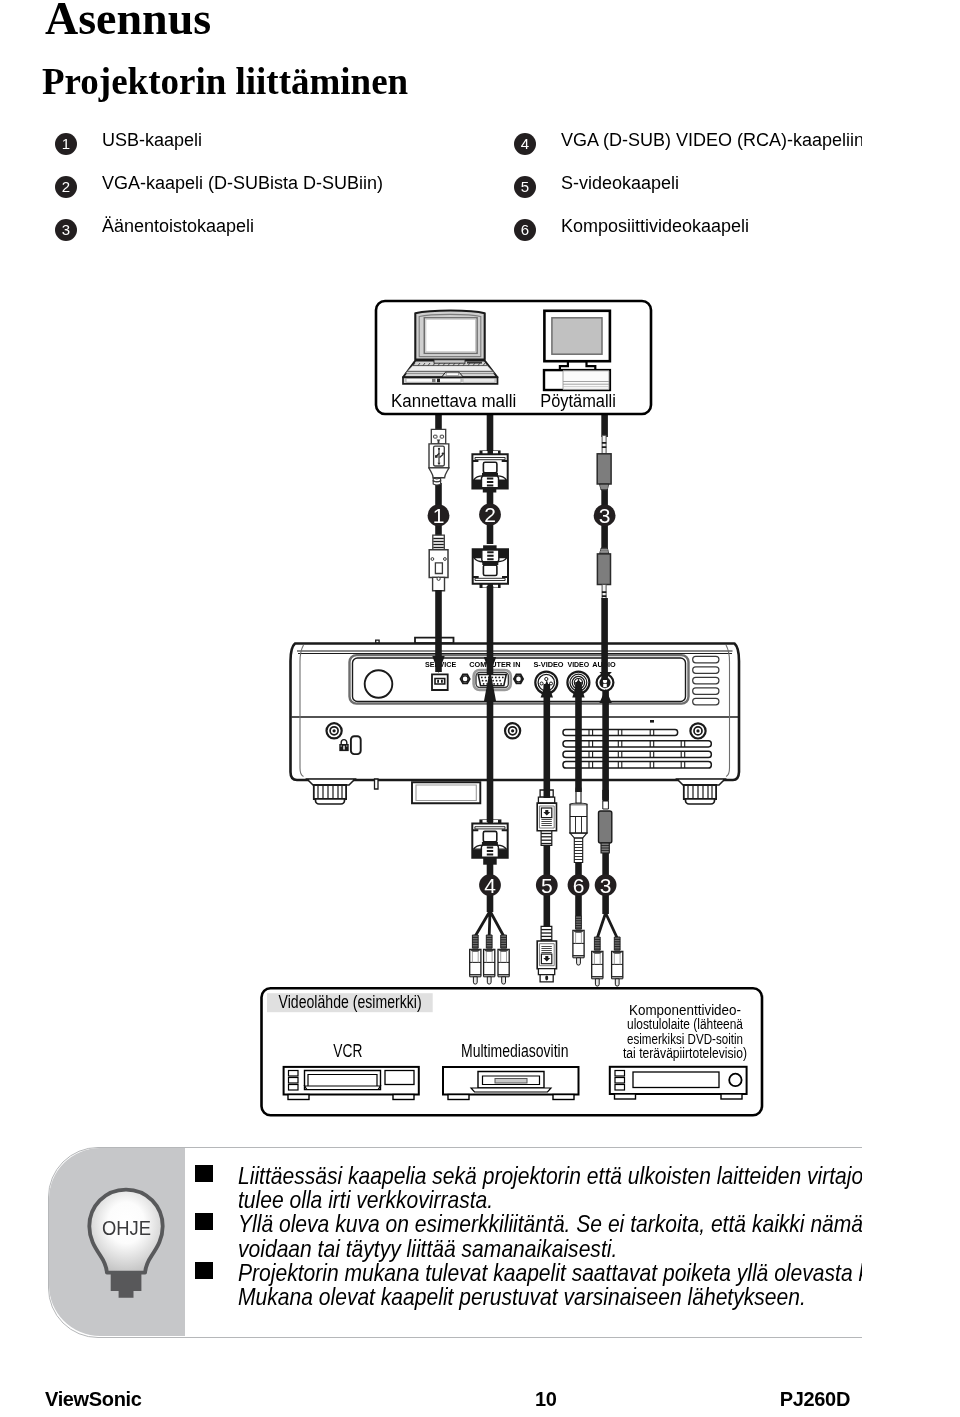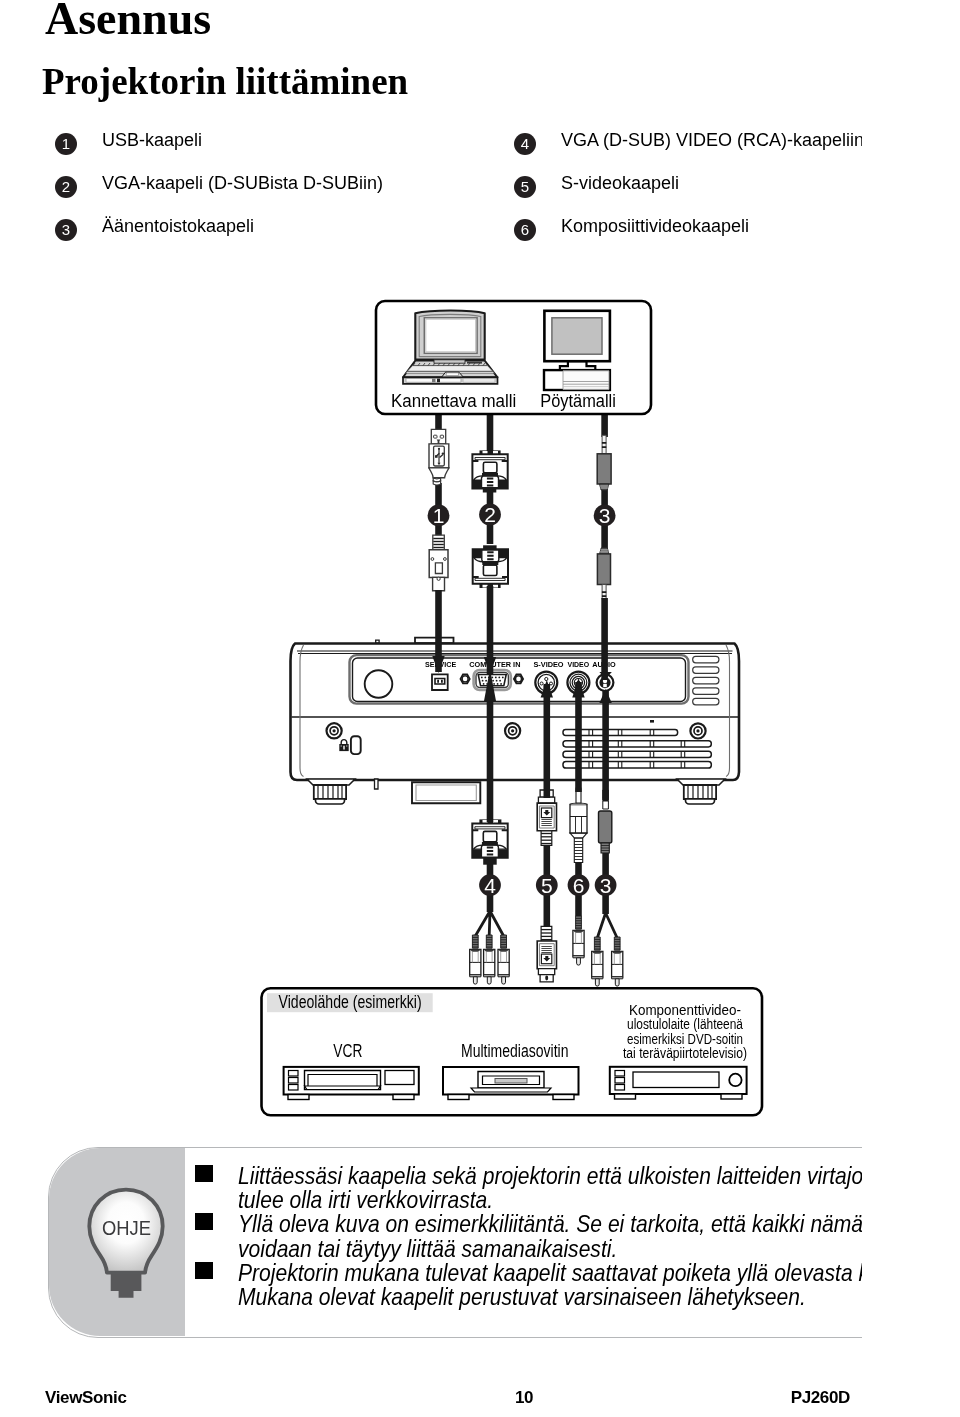--- a/index.html
+++ b/index.html
@@ -32,22 +32,22 @@
   .tip-gray{position:absolute;left:8px;top:1px;width:136px;height:188px;
       background:#c6c7c9;border-radius:51px 0 0 51px;}
   .tip-bulb{position:absolute;left:40px;top:33px;}
   .bulb-t{font-family:"Liberation Sans",sans-serif;font-size:20px;fill:#3a3a3c;font-weight:600;
       text-anchor:middle;font-weight:400;}
   .tip-body{position:absolute;left:153px;top:17px;width:830px;}
   .tip-item{position:relative;}
   .tip-sq{position:absolute;left:1px;top:1px;width:18px;height:17px;background:#000;}
   .tip-txt{display:block;margin-left:44px;width:812px;font-size:23.8px;font-style:italic;
       line-height:24.2px;transform:scaleX(0.885);transform-origin:left top;}
-  .footer{position:absolute;top:1388px;font-weight:bold;font-size:17px;letter-spacing:-0.35px;}
-  #f-brand{left:4px;} #f-page{left:474px;} #f-model{right:12px;}
+  .footer{position:absolute;top:1388px;font-weight:bold;font-size:20px;letter-spacing:-0.35px;}
+  #f-brand{left:4px;} #f-page{left:494px;} #f-model{right:12px;}
 </style>
 </head>
 <body>
 
 <div class="page">
   <div id="h1">Asennus</div>
   <div id="h2">Projektorin liittäminen</div>
 
   <div class="legend-col" id="legend-left">
     <div class="lrow">

